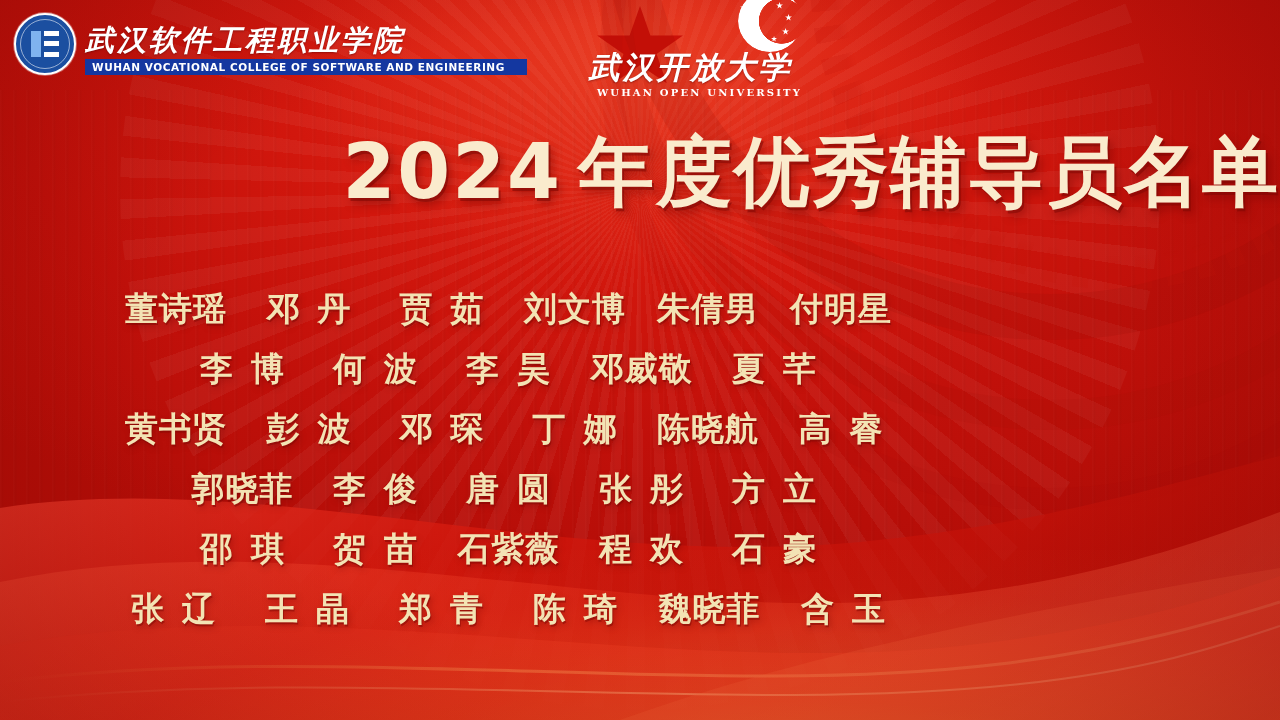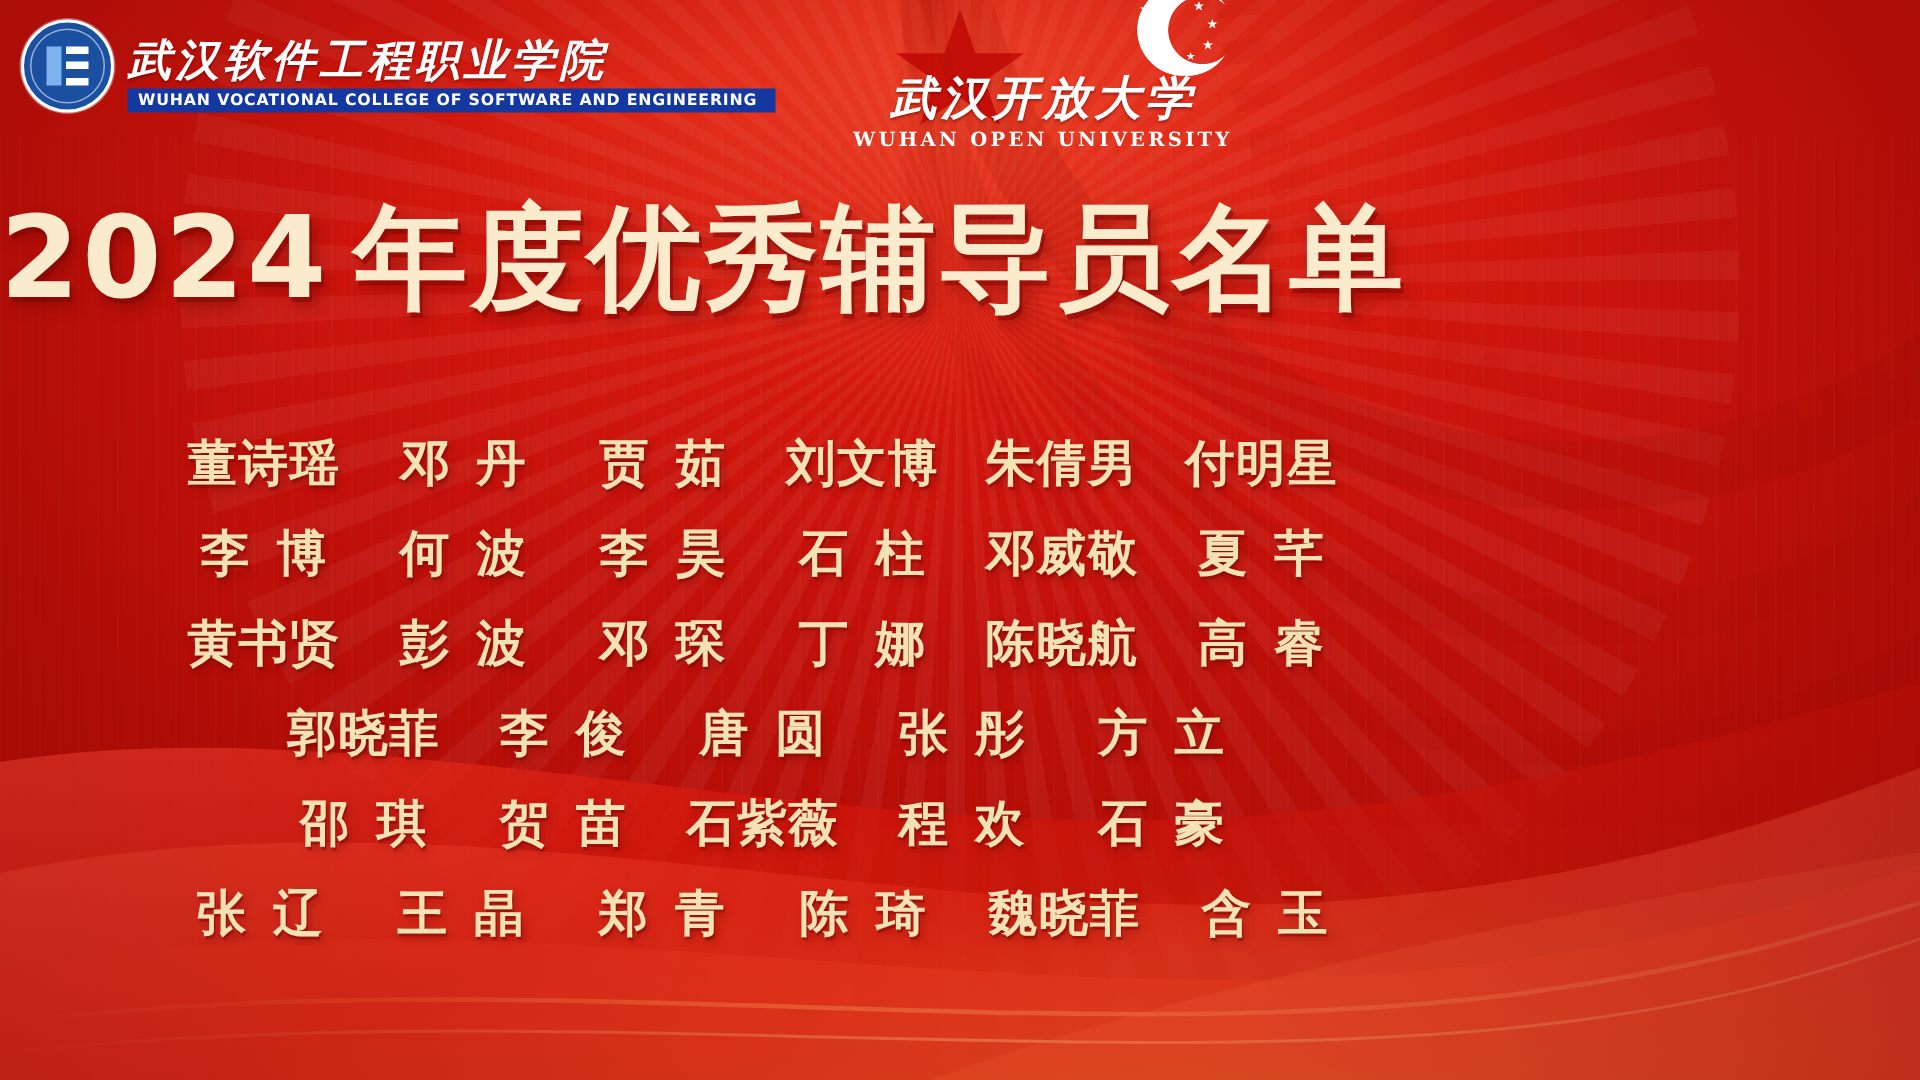--- a/index.html
+++ b/index.html
@@ -173,21 +173,21 @@
     text-shadow: 0 1px 2px rgba(90,0,0,.5);
     white-space: nowrap;
   }
   .en-bar {
     margin-top: 4px;
     background: #1437a0;
     color: #ffffff;
     font-size: 10.5px;
     font-weight: bold;
     letter-spacing: .55px;
-    padding: 3px 12px 3px 7px;
+    padding: 3px 22px 3px 7px;
     white-space: nowrap;
     line-height: 1;
     display: inline-block;
   }
 
   #logo-wou { margin-left: 42px; flex-direction: column; }
 
   .crescent {
     position: relative;
     width: 64px; height: 62px;
@@ -222,34 +222,35 @@
     font-size: 31px;
     letter-spacing: 3px;
     line-height: 1;
     text-shadow: 0 1px 2px rgba(90,0,0,.5);
     white-space: nowrap;
   }
   .wou-en {
     margin-top: 5px;
     font-family: "DejaVu Serif", "Liberation Serif", serif;
     color: #ffffff;
-    font-size: 13px;
+    font-size: 10px;
     font-weight: bold;
     letter-spacing: 2.2px;
     line-height: 1;
     white-space: nowrap;
+    margin-left: 18px;
   }
 
   
   #title {
     position: absolute;
     top: 132px;
     left: 0;
     width: 1280px;
-    text-align: left;
+    text-align: right;
     z-index: 25;
   }
   #title .title-text {
     display: inline-block;
     font-family: "DejaVu Sans", "Liberation Sans", sans-serif;
     font-weight: bold;
     font-size: 76px;
     line-height: 1.06;
     color: #FAEBCD;
     letter-spacing: 2px;
@@ -393,21 +394,20 @@
         <div class="name c2">邓丹</div>
         <div class="name c2">贾茹</div>
         <div class="name c3">刘文博</div>
         <div class="name c3">朱倩男</div>
         <div class="name c3">付明星</div>
       </div>
       <div class="name-row std">
         <div class="name c2">李博</div>
         <div class="name c2">何波</div>
         <div class="name c2">李昊</div>
-        <div class="name c2">石柱</div>
         <div class="name c3">邓威敬</div>
         <div class="name c2">夏芊</div>
       </div>
       <div class="name-row std">
         <div class="name c3">黄书贤</div>
         <div class="name c2">彭波</div>
         <div class="name c2">邓琛</div>
         <div class="name c2">丁娜</div>
         <div class="name c3">陈晓航</div>
         <div class="name c2">高睿</div>

